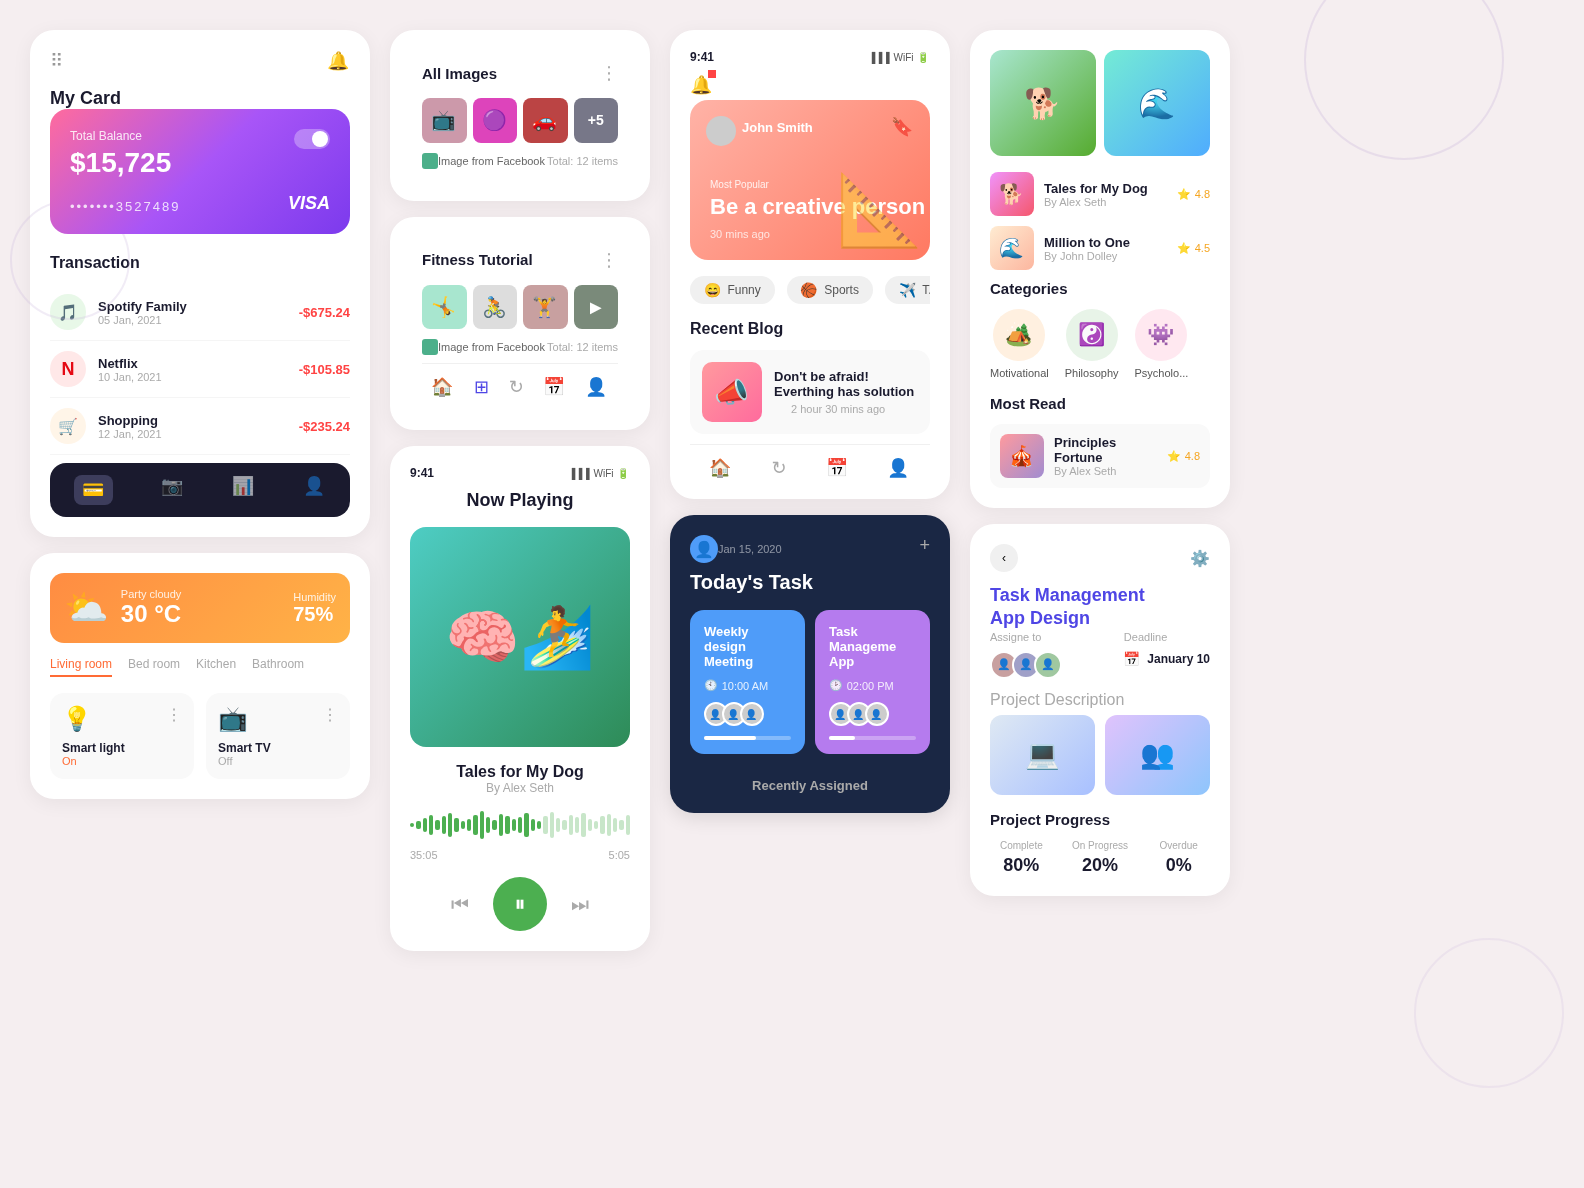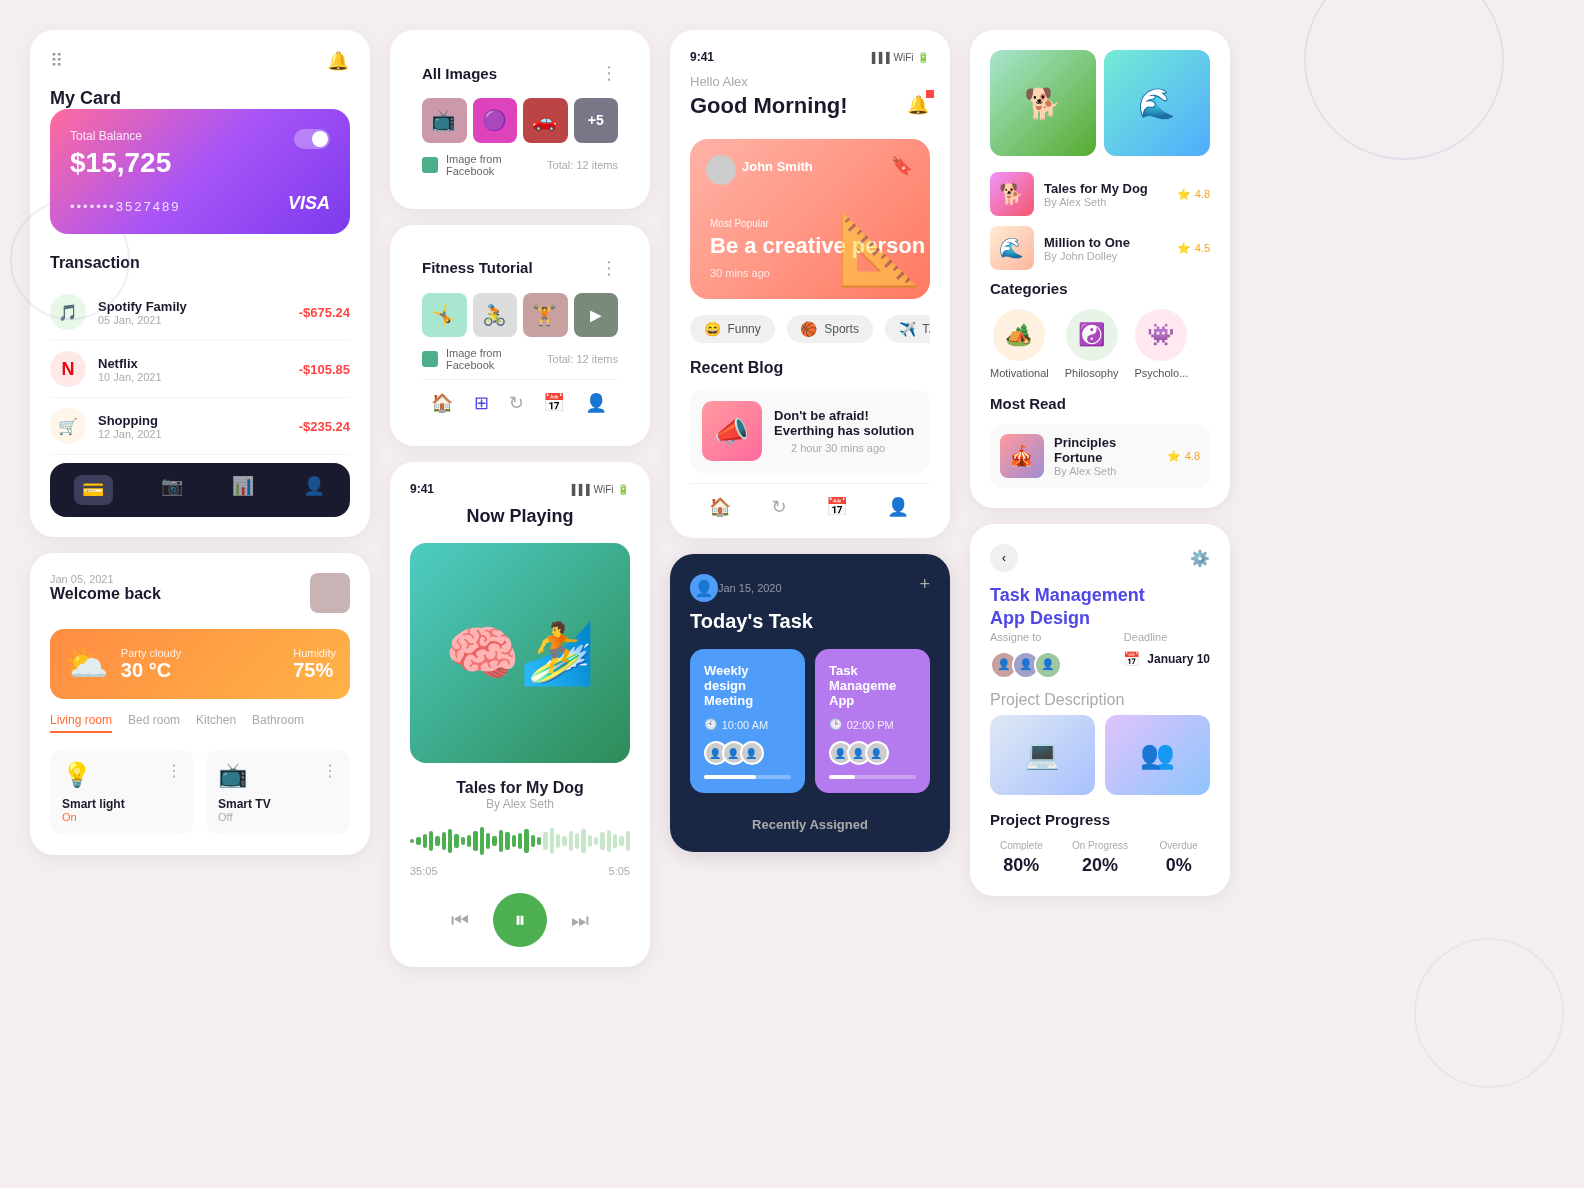--- a/index.html
+++ b/index.html
@@ -70,21 +70,21 @@
     .welcome-widget { background: #fff; border-radius: 24px; padding: 20px; box-shadow: 0 4px 20px rgba(0,0,0,0.06); }
     .welcome-header { display: flex; justify-content: space-between; align-items: flex-start; margin-bottom: 16px; }
     .welcome-date { font-size: 11px; color: #aaa; }
     .welcome-title { font-size: 16px; font-weight: 700; color: #1a1a2e; }
     .avatar-small { width: 40px; height: 40px; border-radius: 8px; background: #ddd; overflow: hidden; }
 
     .weather-card { background: linear-gradient(135deg, #ff8c42, #ffb347); border-radius: 14px; padding: 14px; color: #fff; display: flex; align-items: center; gap: 12px; margin-bottom: 14px; }
     .weather-icon { font-size: 36px; }
     .weather-info { flex: 1; }
     .weather-desc { font-size: 11px; opacity: 0.85; }
-    .weather-temp { font-size: 20px; font-weight: 700; }
+    .weather-temp { font-size: 24px; font-weight: 700; }
     .weather-humidity-label { font-size: 11px; opacity: 0.85; }
     .weather-humidity { font-size: 20px; font-weight: 700; }
 
     .room-tabs { display: flex; gap: 16px; margin-bottom: 16px; }
     .room-tab { font-size: 12px; color: #aaa; cursor: pointer; padding-bottom: 4px; }
     .room-tab.active { color: #ff6b35; border-bottom: 2px solid #ff6b35; }
 
     .smart-devices { display: flex; gap: 12px; }
     .smart-device { flex: 1; background: #f9f9f9; border-radius: 14px; padding: 12px; }
     .device-icon { font-size: 24px; margin-bottom: 8px; }
@@ -98,21 +98,21 @@
 
     .images-widget { background: #fff; border-radius: 24px; padding: 32px; box-shadow: 0 4px 20px rgba(0,0,0,0.06); }
     .widget-header { display: flex; justify-content: space-between; align-items: center; margin-bottom: 14px; }
     .widget-title { font-size: 15px; font-weight: 700; color: #1a1a2e; }
     .more-icon { color: #aaa; font-size: 18px; }
 
     .image-grid { display: grid; grid-template-columns: repeat(4, 1fr); gap: 6px; margin-bottom: 10px; }
     .image-thumb { width: 100%; aspect-ratio: 1; border-radius: 8px; overflow: hidden; background: #ddd; display: flex; align-items: center; justify-content: center; font-size: 20px; }
     .image-thumb.last { position: relative; background: #555; }
 
-    .source-row { display: flex; align-items: center; gap: 8px; }
+    .source-row { display: flex; align-items: center; gap: 0; }
     .source-icon { width: 16px; height: 16px; background: #4caf8a; border-radius: 3px; }
     .source-text { font-size: 11px; color: #666; flex: 1; }
     .source-total { font-size: 11px; color: #aaa; }
 
     .music-widget { background: #fff; border-radius: 24px; padding: 20px; box-shadow: 0 4px 20px rgba(0,0,0,0.06); }
     .phone-statusbar { display: flex; justify-content: space-between; align-items: center; margin-bottom: 10px; }
     .status-time { font-size: 12px; font-weight: 600; color: #1a1a2e; }
     .status-icons { display: flex; gap: 4px; align-items: center; font-size: 10px; color: #555; }
 
     .now-playing-title { font-size: 18px; font-weight: 700; color: #1a1a2e; text-align: center; margin-bottom: 16px; }
@@ -316,27 +316,20 @@
 
       <div class="card-bottom-nav">
         <span class="nav-icon active">💳</span>
         <span class="nav-icon">📷</span>
         <span class="nav-icon">📊</span>
         <span class="nav-icon">👤</span>
       </div>
     </div>
 
     <div class="welcome-widget">
-      <div class="welcome-header">
-        <div>
-          <div class="welcome-date">Jan 05, 2021</div>
-          <div class="welcome-title">Welcome back</div>
-        </div>
-        <div class="avatar-small" style="background:#c8b4b4;border-radius:8px;"></div>
-      </div>
 
       <div class="weather-card">
         <div class="weather-icon">⛅</div>
         <div class="weather-info">
           <div class="weather-desc">Party cloudy</div>
           <div class="weather-temp">30 °C</div>
         </div>
         <div>
           <div class="weather-humidity-label">Humidity</div>
           <div class="weather-humidity">75%</div>
@@ -495,24 +488,20 @@
       <div class="phone-statusbar">
         <span class="status-time">9:41</span>
         <div class="status-icons">
           <span>▐▐▐</span>
           <span>WiFi</span>
           <span>🔋</span>
         </div>
       </div>
 
       <div style="display:flex;justify-content:space-between;align-items:center;margin-bottom:4px;">
-        <div>
-          <div class="greeting-small">Hello Alex</div>
-          <div class="greeting-big">Good Morning!</div>
-        </div>
         <span style="font-size:18px;color:#aaa;position:relative;">🔔<span style="position:absolute;top:-4px;right:-4px;width:8px;height:8px;background:#ff4444;border-radius:50;display:block;"></span></span>
       </div>
 
       <div class="hero-card">
         <div class="hero-avatar"></div>
         <div class="hero-person-name">John Smith</div>
         <div class="hero-bookmark">🔖</div>
         <div style="position:absolute;bottom:20px;left:20px;">
           <div class="hero-tag">Most Popular</div>
           <div class="hero-title">Be a creative person</div>

